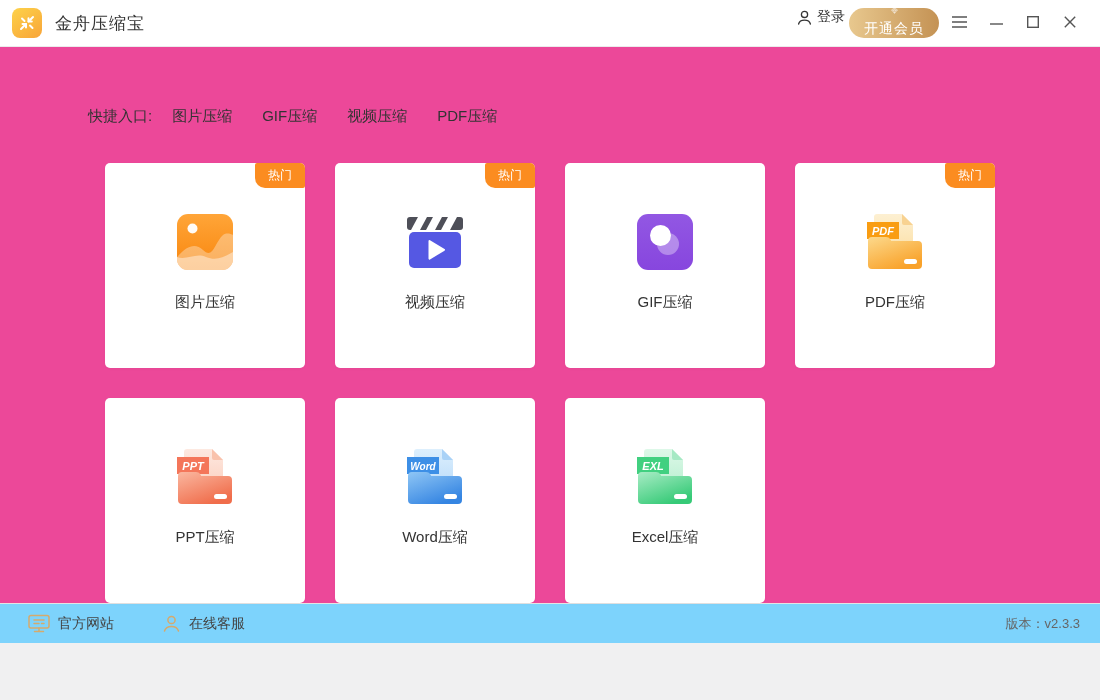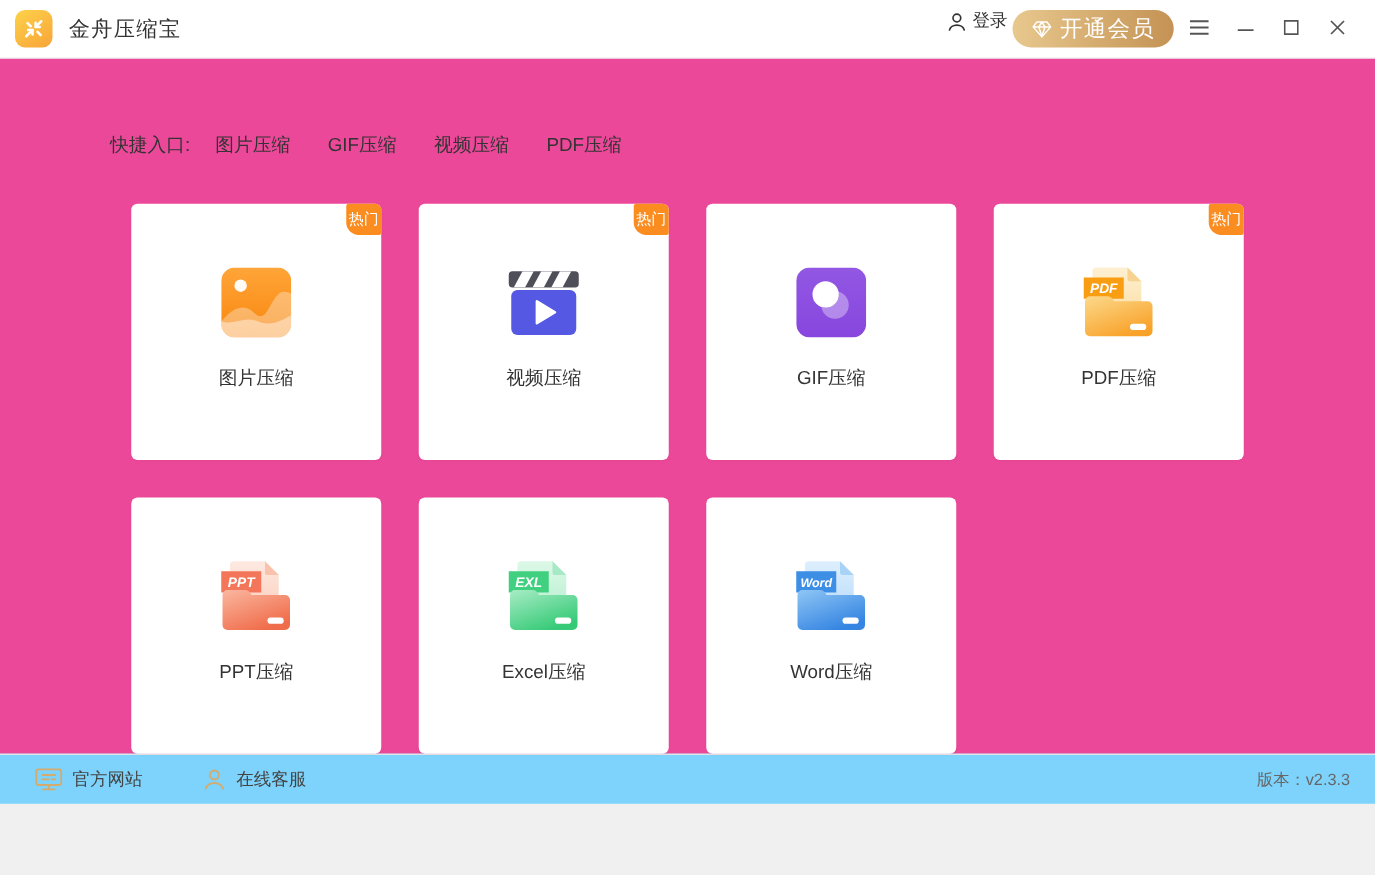--- a/index.html
+++ b/index.html
@@ -19,39 +19,39 @@
   }
   .logo { width:30px; height:30px; border-radius:8px;
     background:linear-gradient(145deg,#fdd24a,#f8a438);
     display:flex; align-items:center; justify-content:center; }
   .app-title { margin-left:13px; font-size:17px; color:#333; letter-spacing:1px; }
   .titlebar-right { margin-left:auto; display:flex; align-items:flex-start; gap:4px; }
   .login { display:flex; align-items:center; gap:4px; font-size:14px; color:#333; cursor:pointer; }
   .vip-btn {
     height:30px; padding:0 15px; border-radius:15px; border:none; cursor:pointer;
     background:linear-gradient(90deg,#e8c88e,#c49254);
-    color:#fff; font-size:18px; display:flex; align-items:center; gap:6px;
-    font-family:inherit; letter-spacing:1px;
+    color:#fff; font-size:14px; display:flex; align-items:center; gap:6px;
+    font-family:inherit; letter-spacing:1px;flex-direction:column;
   }
   .winctl { display:flex; align-items:center; gap:9px; margin-left:2px; }
   .winctl span { width:28px; height:28px; display:flex; align-items:center; justify-content:center; cursor:pointer; }
 
   
   .main { flex:1; background:#ec4899; }
   .quick-row { padding:60px 0 0 88px; display:flex; align-items:center; font-size:15px; color:#333; }
   .quick-label { margin-right:20px; }
   .quick-link { margin-right:30px; cursor:pointer; color:#333; }
 
   .cards { width:890px; margin:37px auto 0; display:grid;
     grid-template-columns:repeat(4,200px); gap:30px; }
   .card { width:200px; height:205px; background:#fff; border-radius:5px; position:relative;
     display:flex; flex-direction:column; align-items:center; cursor:pointer;
     box-shadow:0 1px 3px rgba(0,0,0,0.03); }
   .hot-badge { position:absolute; top:0; right:0; background:#fb8c20; color:#fff;
-    font-size:12px; line-height:1; padding:6px 2px 7px; border-radius:2px 5px 2px 10px; }
+    font-size:12px; line-height:1; padding:6px 13px 7px; border-radius:2px 5px 2px 10px; }
   .card-icon { height:62px; margin-top:48px; display:flex; align-items:center; justify-content:center;font-style:italic; }
   .card-label { margin-top:20px; font-size:15px; color:#333; }
 
   
   .footer { height:40px; background:#7dd3fc; border-top:1px solid #e4e4e4; flex-shrink:0;
     display:flex; align-items:center; padding:0 20px 0 28px; }
   .footer-item { display:flex; align-items:center; gap:8px; font-size:14px; color:#444;
     cursor:pointer; margin-right:48px; }
   .version { margin-left:auto; font-size:13px; color:#666; }
 
@@ -250,62 +250,62 @@
             <rect x="40" y="46" width="13" height="5" rx="2.5" fill="#fff"></rect>
           </svg>
         </div>
         <div class="card-label">PPT压缩</div>
       </div>
 
       <div class="card">
         <div class="card-icon">
           <svg width="62" height="58" viewBox="0 0 62 58">
             <defs>
+              <linearGradient id="g-word-doc" x1="0" y1="0" x2="0" y2="1">
+                <stop offset="0" stop-color="#ddeffd"></stop>
+                  <stop offset="1" stop-color="#b5d9f9"></stop>
+              </linearGradient>
+              <linearGradient id="g-word-fld" x1="0" y1="0" x2="0.6" y2="1">
+                <stop offset="0" stop-color="#8fc6f5"></stop>
+                  <stop offset="1" stop-color="#3585e2"></stop>
+              </linearGradient>
+            </defs>
+            <path d="M13 1 h25 l11 11 v31 a3 3 0 0 1 -3 3 h-33 a3 3 0 0 1 -3 -3 v-39 a3 3 0 0 1 3 -3 z" fill="url(#g-word-doc)"></path>
+            <path d="M38 1 l11 11 h-9 a2 2 0 0 1 -2 -2 z" fill="#a9d2f7"></path>
+            <rect x="3" y="9" width="32" height="17" fill="#3d8fe6"></rect>
+            <text x="19" y="21.5" text-anchor="middle" font-size="10" font-weight="bold" fill="#fff" font-family="Liberation Sans, sans-serif">Word</text>
+            <path d="M8 24 h14 c1.8 0 3.3 .9 4.2 2.3 l1 1.7 H54 a4 4 0 0 1 4 4 v20 a4 4 0 0 1 -4 4 H8 a4 4 0 0 1 -4 -4 V28 a4 4 0 0 1 4 -4 z" fill="url(#g-word-fld)"></path>
+            <rect x="40" y="46" width="13" height="5" rx="2.5" fill="#fff"></rect>
+          </svg>
+        </div>
+        <div class="card-label">Word压缩</div>
+      </div>
+
+      <div class="card">
+        <div class="card-icon">
+          <svg width="62" height="58" viewBox="0 0 62 58">
+            <defs>
               <linearGradient id="g-xls-doc" x1="0" y1="0" x2="0" y2="1">
                 <stop offset="0" stop-color="#ddf8e8"></stop>
                   <stop offset="1" stop-color="#b4eecd"></stop>
               </linearGradient>
               <linearGradient id="g-xls-fld" x1="0" y1="0" x2="0.6" y2="1">
                 <stop offset="0" stop-color="#a8ecc5"></stop>
                   <stop offset="1" stop-color="#36ca77"></stop>
               </linearGradient>
             </defs>
             <path d="M13 1 h25 l11 11 v31 a3 3 0 0 1 -3 3 h-33 a3 3 0 0 1 -3 -3 v-39 a3 3 0 0 1 3 -3 z" fill="url(#g-xls-doc)"></path>
             <path d="M38 1 l11 11 h-9 a2 2 0 0 1 -2 -2 z" fill="#a6e9c4"></path>
             <rect x="3" y="9" width="32" height="17" fill="#41d080"></rect>
             <text x="19" y="21.5" text-anchor="middle" font-size="11" font-weight="bold" fill="#fff" font-family="Liberation Sans, sans-serif">EXL</text>
             <path d="M8 24 h14 c1.8 0 3.3 .9 4.2 2.3 l1 1.7 H54 a4 4 0 0 1 4 4 v20 a4 4 0 0 1 -4 4 H8 a4 4 0 0 1 -4 -4 V28 a4 4 0 0 1 4 -4 z" fill="url(#g-xls-fld)"></path>
             <rect x="40" y="46" width="13" height="5" rx="2.5" fill="#fff"></rect>
           </svg>
         </div>
         <div class="card-label">Excel压缩</div>
-      </div>
-
-      <div class="card">
-        <div class="card-icon">
-          <svg width="62" height="58" viewBox="0 0 62 58">
-            <defs>
-              <linearGradient id="g-word-doc" x1="0" y1="0" x2="0" y2="1">
-                <stop offset="0" stop-color="#ddeffd"></stop>
-                  <stop offset="1" stop-color="#b5d9f9"></stop>
-              </linearGradient>
-              <linearGradient id="g-word-fld" x1="0" y1="0" x2="0.6" y2="1">
-                <stop offset="0" stop-color="#8fc6f5"></stop>
-                  <stop offset="1" stop-color="#3585e2"></stop>
-              </linearGradient>
-            </defs>
-            <path d="M13 1 h25 l11 11 v31 a3 3 0 0 1 -3 3 h-33 a3 3 0 0 1 -3 -3 v-39 a3 3 0 0 1 3 -3 z" fill="url(#g-word-doc)"></path>
-            <path d="M38 1 l11 11 h-9 a2 2 0 0 1 -2 -2 z" fill="#a9d2f7"></path>
-            <rect x="3" y="9" width="32" height="17" fill="#3d8fe6"></rect>
-            <text x="19" y="21.5" text-anchor="middle" font-size="10" font-weight="bold" fill="#fff" font-family="Liberation Sans, sans-serif">Word</text>
-            <path d="M8 24 h14 c1.8 0 3.3 .9 4.2 2.3 l1 1.7 H54 a4 4 0 0 1 4 4 v20 a4 4 0 0 1 -4 4 H8 a4 4 0 0 1 -4 -4 V28 a4 4 0 0 1 4 -4 z" fill="url(#g-word-fld)"></path>
-            <rect x="40" y="46" width="13" height="5" rx="2.5" fill="#fff"></rect>
-          </svg>
-        </div>
-        <div class="card-label">Word压缩</div>
       </div>
 
     </div>
   </div>
 
   <div class="footer">
     <div class="footer-item">
       <svg width="22" height="19" viewBox="0 0 22 19">
         <g stroke="#d5aa6d" stroke-width="1.5" fill="none" stroke-linecap="round">
           <rect x="1" y="1.5" width="20" height="12.5" rx="2"></rect>

